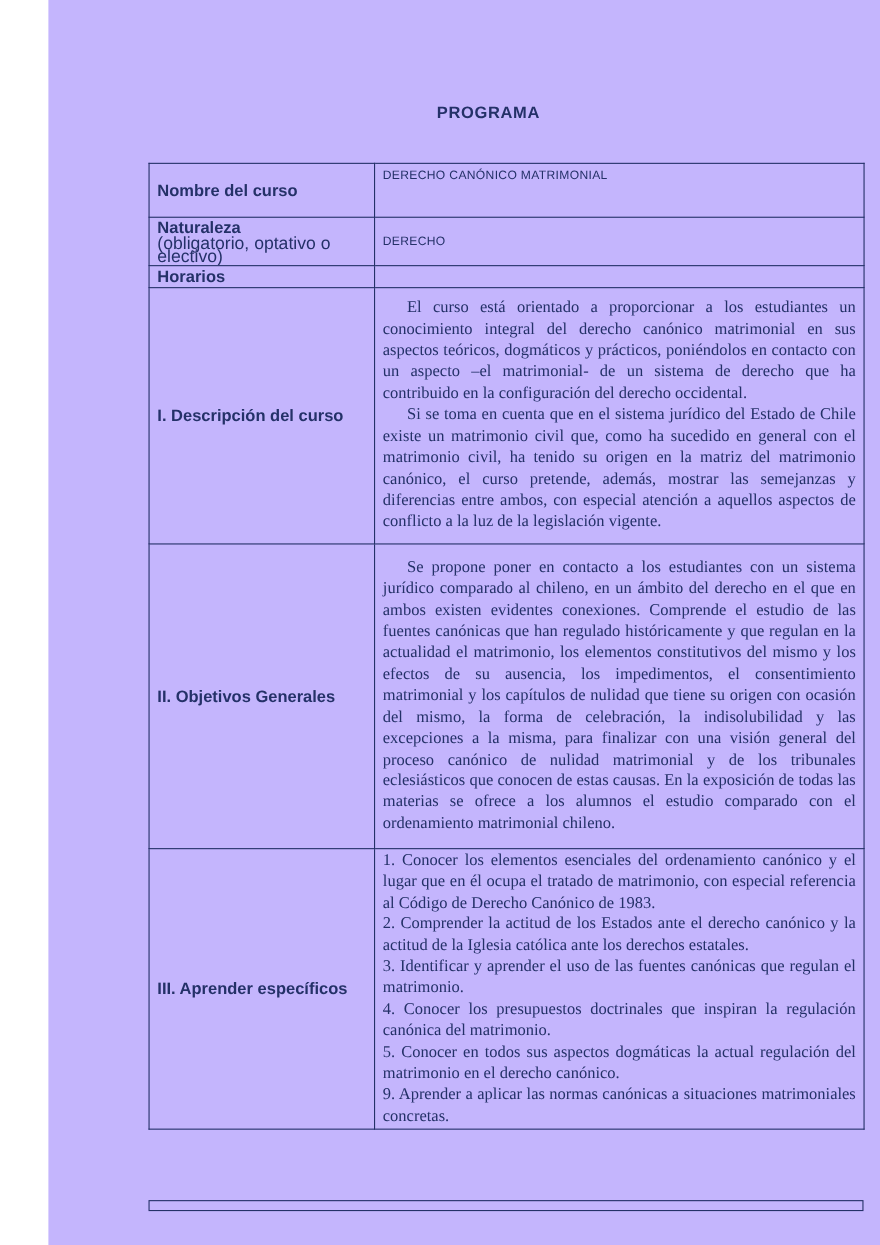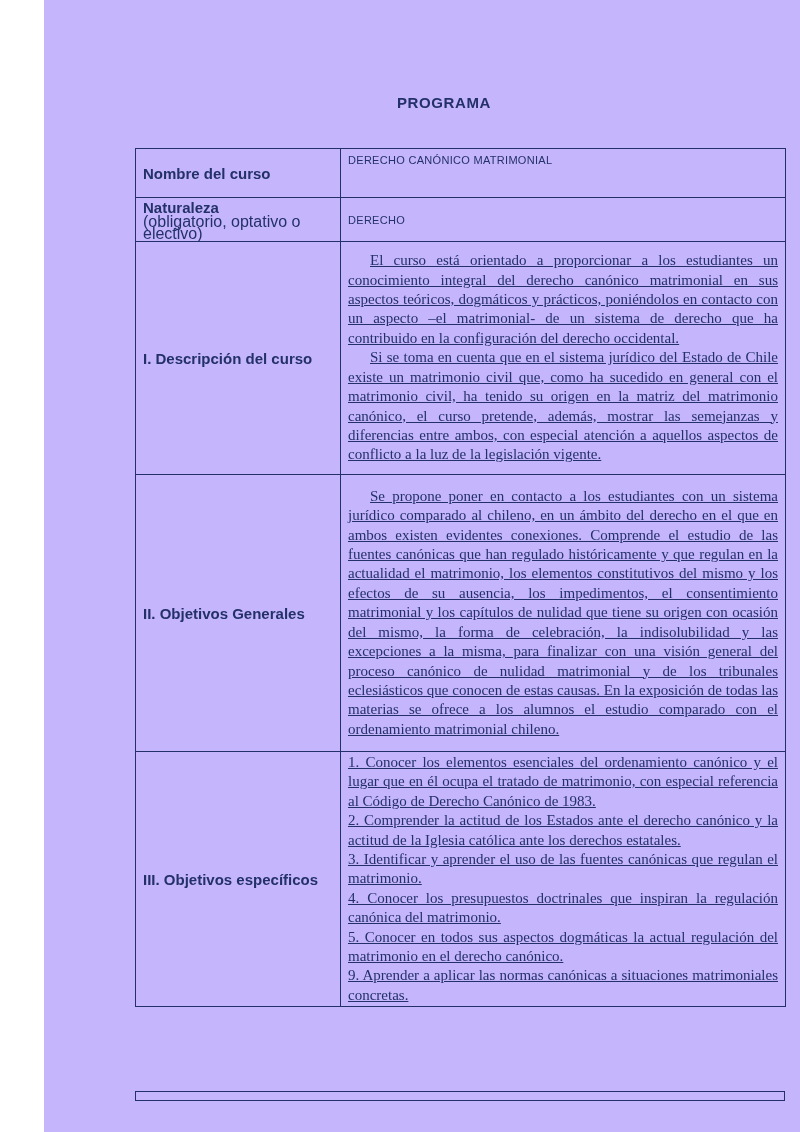--- a/index.html
+++ b/index.html
@@ -54,21 +54,21 @@
     letter-spacing: 0.3px;
   }
   .content-cell {
     font-family: "Liberation Serif", serif;
     font-size: 15px;
     line-height: 19.4px;
     text-align: justify;
     vertical-align: top;
     padding: 3px 6px 4px 8px;
   }
-  .content-cell p { margin: 0; text-indent: 22px; text-decoration: underline; }
+  .content-cell p { margin: 0; text-indent: 22px; }
   .content-cell p.item { text-indent: 0; }
   .bottom-fragment {
     position: absolute;
     top: 1091px;
     left: 91px;
     width: 650px;
     height: 10px;
     border: 1.5px solid #243168;
     box-sizing: border-box;
   }
@@ -94,39 +94,43 @@
 
       <tr style="height:43px;">
         <td class="label-cell">
           <span>Naturaleza</span>
           <span class="sublabel">(obligatorio, optativo o electivo)</span>
         </td>
         <td class="value-cell">DERECHO</td>
       </tr>
 
 
+      <tr style="height:20px;">
+        <td class="label-cell">Horarios</td>
+        <td class="value-cell"></td>
+      </tr>
 
 
       <tr style="height:233px;">
         <td class="label-cell">I. Descripción del curso</td>
         <td class="content-cell">
           <p>El curso está orientado a proporcionar a los estudiantes un conocimiento integral del derecho canónico matrimonial en sus aspectos teóricos, dogmáticos y prácticos, poniéndolos en contacto con un aspecto –el matrimonial-  de un sistema de derecho que ha contribuido en la configuración del derecho occidental.</p>
           <p>Si se toma en cuenta que en el sistema jurídico del Estado de Chile existe un matrimonio civil que, como ha sucedido en general con el matrimonio civil, ha tenido su origen en la matriz del matrimonio canónico, el curso pretende, además, mostrar las semejanzas y diferencias entre ambos, con especial atención a aquellos aspectos de conflicto a la luz de la legislación vigente.</p>
         </td>
       </tr>
 
       <tr style="height:277px;">
         <td class="label-cell">II. Objetivos Generales</td>
         <td class="content-cell">
           <p>Se propone poner en contacto a los estudiantes con un sistema jurídico comparado al chileno, en un ámbito del derecho en el que en ambos existen evidentes conexiones. Comprende el estudio de las fuentes canónicas que han regulado históricamente y que regulan en la actualidad el matrimonio, los elementos constitutivos del mismo y los efectos de su ausencia, los impedimentos, el consentimiento matrimonial y los capítulos de nulidad que tiene su origen con ocasión del mismo, la forma de celebración, la indisolubilidad y las excepciones a la misma, para finalizar con una visión general del proceso canónico de nulidad matrimonial y de los tribunales eclesiásticos que conocen de estas causas. En la exposición de todas las materias se ofrece a los alumnos el estudio comparado con el ordenamiento matrimonial chileno.</p>
         </td>
       </tr>
 
       <tr style="height:248px;">
-        <td class="label-cell">III. Objetivos específicos</td>
+        <td class="label-cell">III. Aprender específicos</td>
         <td class="content-cell">
           <p class="item">1. Conocer los elementos esenciales del ordenamiento canónico y el lugar que en él ocupa el tratado de matrimonio, con especial referencia al Código de Derecho Canónico de 1983.</p>
           <p class="item">2. Comprender la actitud de los Estados ante el derecho canónico y la actitud de la Iglesia católica ante los derechos estatales.</p>
           <p class="item">3. Identificar y aprender el uso de las fuentes canónicas que regulan el matrimonio.</p>
           <p class="item">4. Conocer los presupuestos doctrinales que inspiran la regulación canónica del matrimonio.</p>
           <p class="item">5. Conocer en todos sus aspectos dogmáticas la actual regulación del matrimonio en el derecho canónico.</p>
           <p class="item">9. Aprender a aplicar las normas canónicas a situaciones matrimoniales concretas.</p>
         </td>
       </tr>
 

